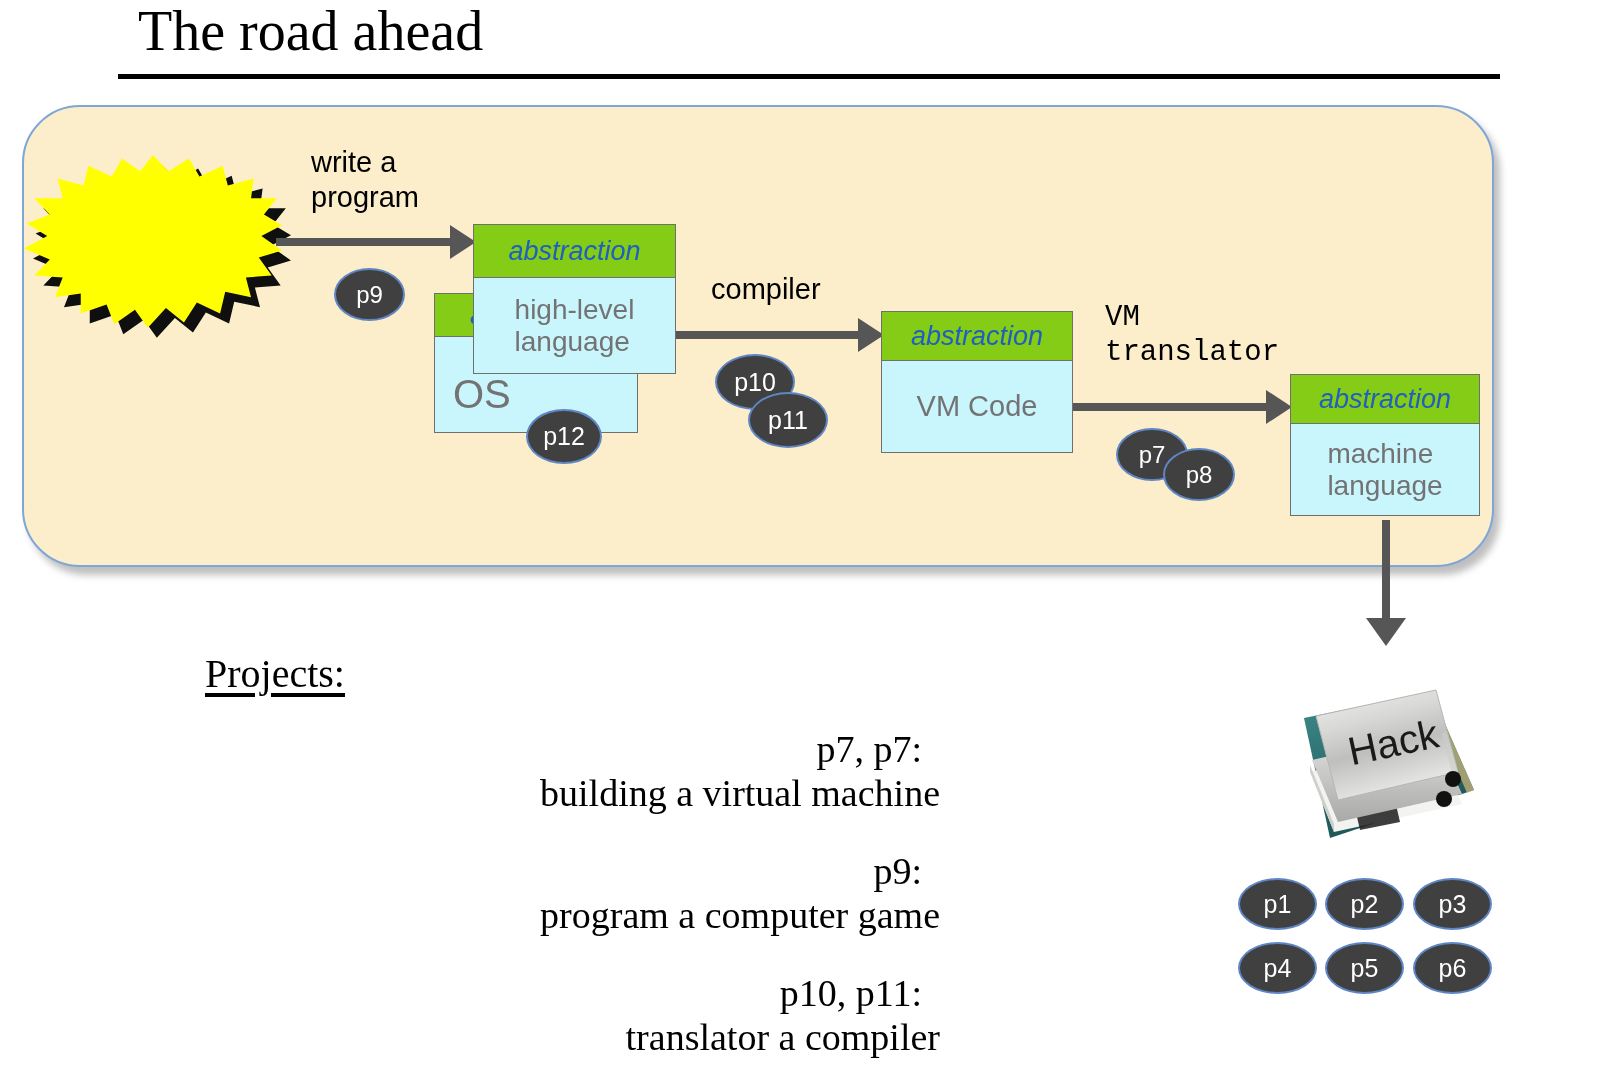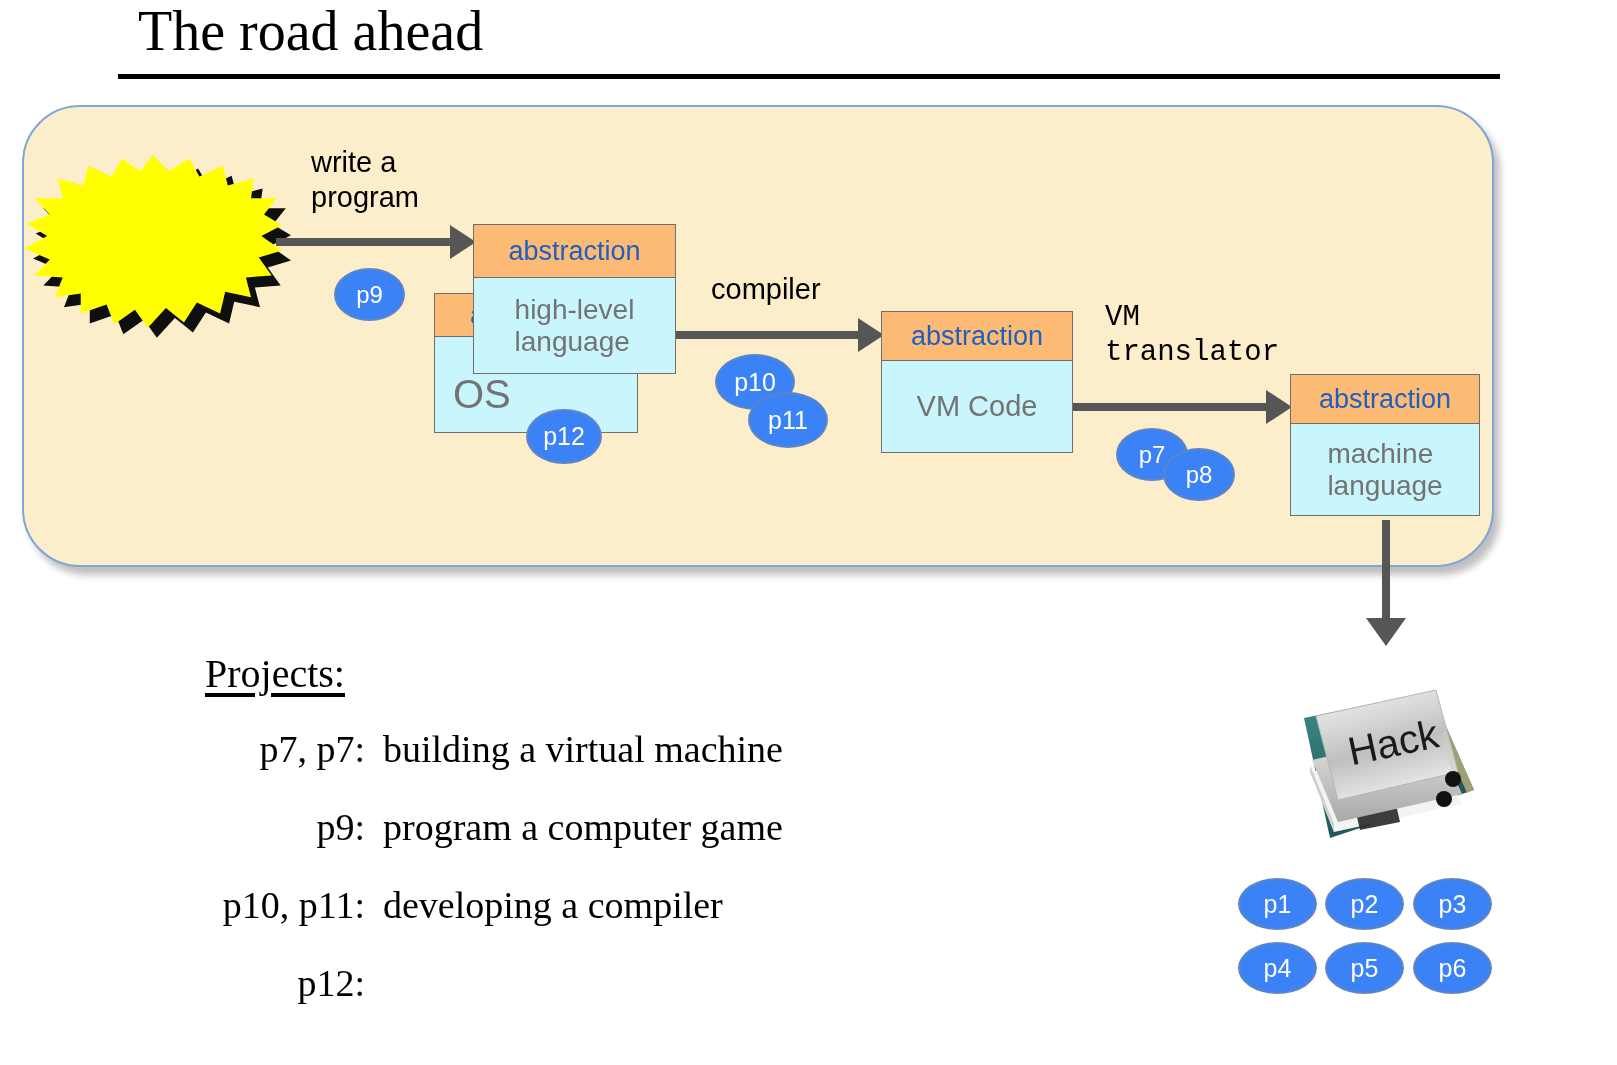--- a/index.html
+++ b/index.html
@@ -103,29 +103,30 @@
   #label-write-a-program { left: 311px; top: 145px; }
   #label-compiler        { left: 711px; top: 272px; }
   #label-vm-translator   { left: 1105px; top: 300px; font-family: Liberation Mono, monospace; }
 
   
   .abox {
     position: absolute;
     box-sizing: border-box;
   }
   .abox .head {
-    background: #fdba74;
+    background: #84cc16;
     border: 1.5px solid #6f6f6f;
     color: #1f5fc0;
     font-size: 27px;
     display: flex;
     align-items: center;
     justify-content: center;
     box-sizing: border-box;
     width: 100%;
+    font-style: italic;
   }
   .abox .body {
     background: #c9f5fd;
     border: 1.5px solid #6f6f6f;
     border-top: none;
     color: #737373;
     font-size: 28px;
     line-height: 1.14;
     text-align: left;
     display: flex;
@@ -208,21 +209,21 @@
   #arrow-hll-to-vm       { left: 673px; top: 318px; width: 211px; height: 34px; }
   #arrow-hll-to-vm .shaft { width: 187px; }
   #arrow-vm-to-ml        { left: 1070px; top: 390px; width: 222px; height: 34px; }
   #arrow-vm-to-ml .shaft { width: 198px; }
   #arrow-ml-to-cpu       { left: 1366px; top: 520px; width: 40px; height: 126px; }
   #arrow-ml-to-cpu .shaft { height: 100px; }
 
   
   .badge {
     position: absolute;
-    background: #3b82f6;
+    background: #404040;
     border: 2px solid #5f86c4;
     border-radius: 50%;
     color: #ffffff;
     display: flex;
     align-items: center;
     justify-content: center;
     font-size: 25px;
     box-sizing: border-box;
     z-index: 6;
   }
@@ -257,20 +258,21 @@
     top: 727px;
     width: 790px;
     font-family: "Liberation Serif", serif;
     font-size: 38px;
     color: #000000;
   }
   #projects-list .prow {
     display: flex;
     margin-bottom: 34px;
     align-items: flex-end;
+    flex-direction: column;
   }
   #projects-list .prow .pkey {
     width: 215px;
     text-align: right;
     padding-right: 18px;
     white-space: nowrap;
   }
   #projects-list .prow .pdesc {
     white-space: nowrap;
   }
@@ -356,21 +358,21 @@
   <div class="prow">
     <span class="pkey">p7, p7:</span>
     <span class="pdesc">building a virtual machine</span>
   </div>
   <div class="prow">
     <span class="pkey">p9:</span>
     <span class="pdesc">program a computer game</span>
   </div>
   <div class="prow">
     <span class="pkey">p10, p11:</span>
-    <span class="pdesc">developing a compiler</span>
+    <span class="pdesc">translator a compiler</span>
   </div>
   <div class="prow">
     <span class="pkey">p12:</span>
   </div>
 </div>
 
 <svg id="cpu-chip" viewBox="0 0 232 186">
   <defs>
     <linearGradient id="ihsGrad" x1="0" y1="0" x2="0.35" y2="1">
       <stop offset="0%" stop-color="#f2f2f0"></stop>

